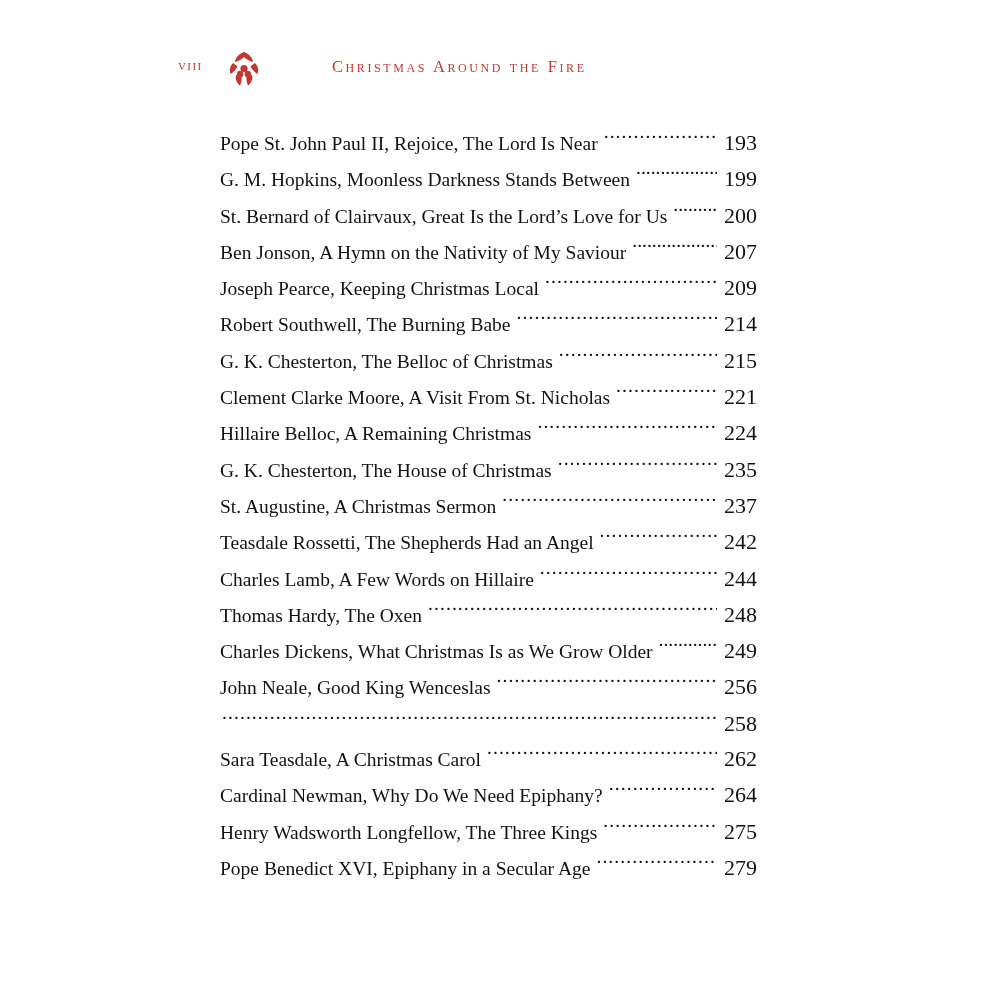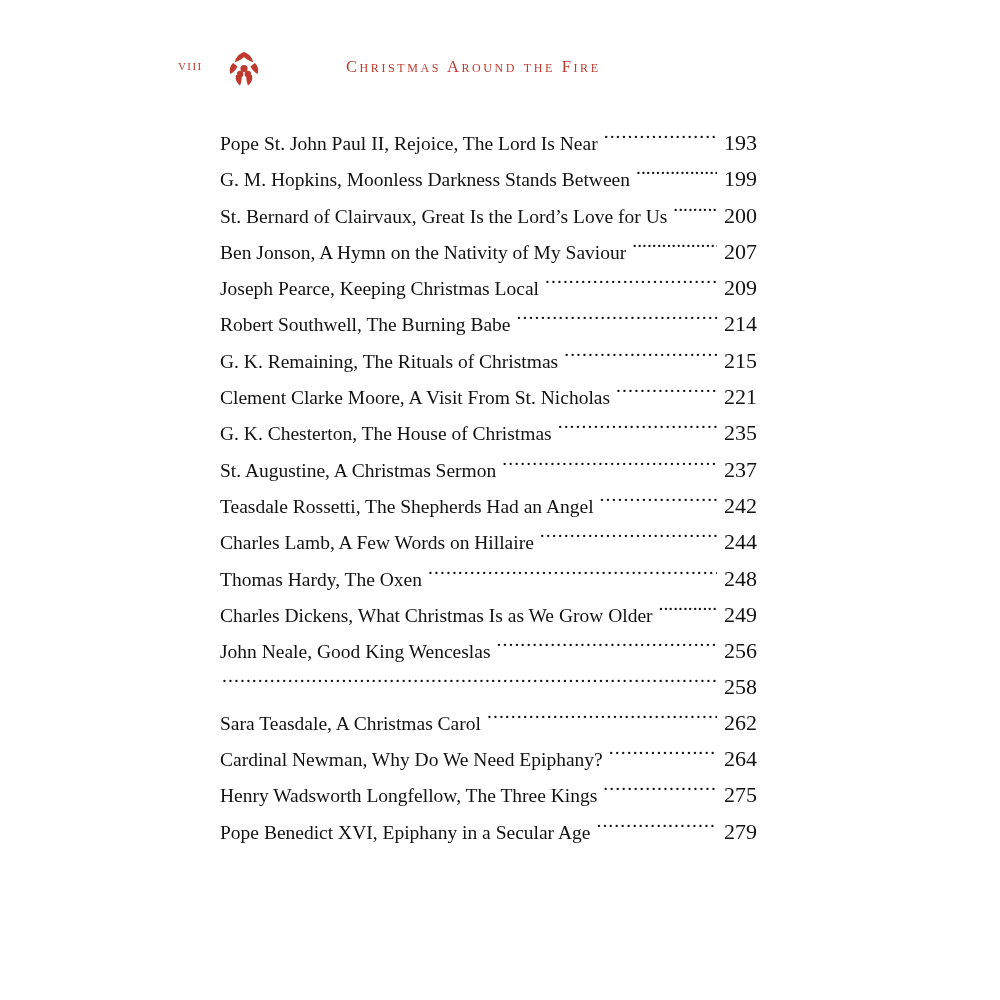--- a/index.html
+++ b/index.html
@@ -53,21 +53,20 @@
 
   .header-title {
     position: absolute;
     left: 332px;
     top: 9px;
     font-size: 16.5px;
     letter-spacing: 2.6px;
     color: #c0392f;
     font-variant: small-caps;
     white-space: nowrap;
-    margin-left: 14px;
   }
 
   
   .toc {
     position: absolute;
     left: 220px;
     top: 125px;
     width: 537px;
   }
 
@@ -171,31 +170,36 @@
       <span class="page-num">209</span>
     </div>
 
     <div class="toc-entry">
       <span class="entry-text">Robert Southwell, The Burning Babe</span>
       <span class="leader"></span>
       <span class="page-num">214</span>
     </div>
 
     <div class="toc-entry">
-      <span class="entry-text">G. K. Remaining, The Rituals of Christmas</span>
+      <span class="entry-text">G. K. Chesterton, The Belloc of Christmas</span>
       <span class="leader"></span>
       <span class="page-num">215</span>
     </div>
 
     <div class="toc-entry">
       <span class="entry-text">Clement Clarke Moore, A Visit From St. Nicholas</span>
       <span class="leader"></span>
       <span class="page-num">221</span>
     </div>
 
+    <div class="toc-entry">
+      <span class="entry-text">Hillaire Belloc, A Remaining Christmas</span>
+      <span class="leader"></span>
+      <span class="page-num">224</span>
+    </div>
 
     <div class="toc-entry">
       <span class="entry-text">G. K. Chesterton, The House of Christmas</span>
       <span class="leader"></span>
       <span class="page-num">235</span>
     </div>
 
     <div class="toc-entry">
       <span class="entry-text">St. Augustine, A Christmas Sermon</span>
       <span class="leader"></span>

